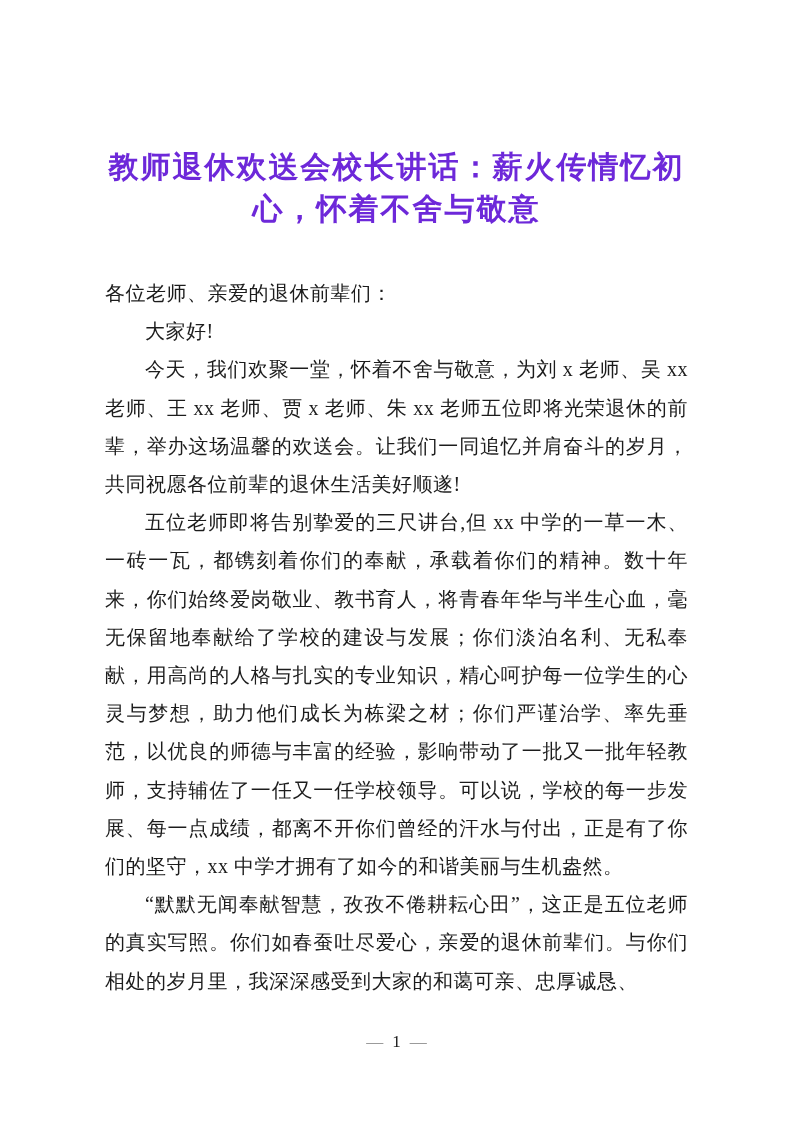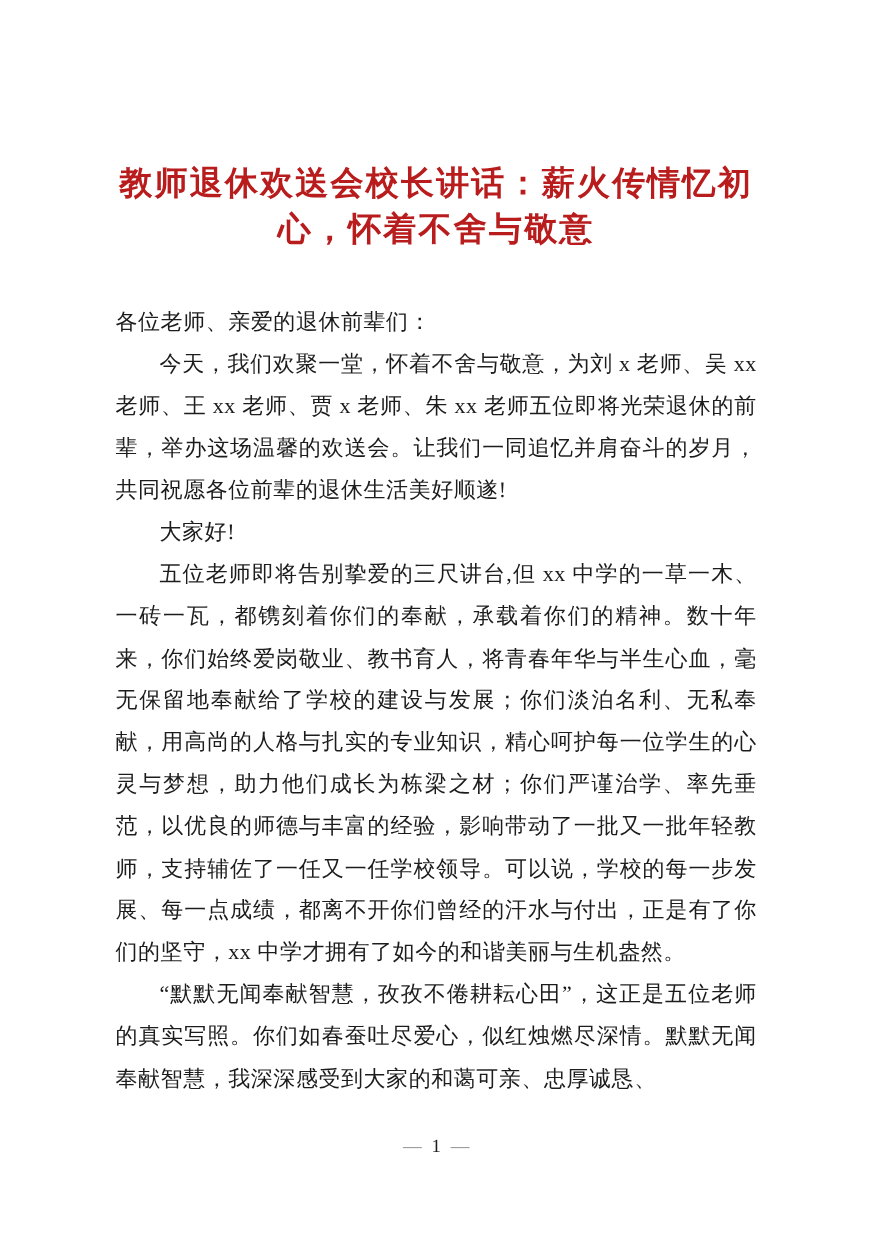--- a/index.html
+++ b/index.html
@@ -19,21 +19,21 @@
     font-family: "Liberation Serif", serif;
   }
   .doc-title {
     margin: 0 0 44px 0;
     text-align: center;
     font-family: "Liberation Sans", sans-serif;
     font-weight: 900;
     font-size: 30px;
     line-height: 42px;
     letter-spacing: 2px;
-    color: #b91c1c;
+    color: #6d28d9;
   }
   .doc-title .title-line {
     display: block;
   }
   .doc-body {
     font-size: 20px;
     line-height: 38.2px;
     letter-spacing: 0.5px;
     color: #1c1c1c;
     text-align: justify;
@@ -71,23 +71,23 @@
 
 <div class="page">
 
   <h1 class="doc-title">
     <span class="title-line">教师退休欢送会校长讲话：薪火传情忆初</span>
     <span class="title-line">心，怀着不舍与敬意</span>
   </h1>
 
   <div class="doc-body">
     <p class="salutation">各位老师、亲爱的退休前辈们：</p>
+    <p class="indent">大家好!</p>
     <p class="indent">今天，我们欢聚一堂，怀着不舍与敬意，为刘 x 老师、吴 xx 老师、王 xx 老师、贾 x 老师、朱 xx 老师五位即将光荣退休的前辈，举办这场温馨的欢送会。让我们一同追忆并肩奋斗的岁月，共同祝愿各位前辈的退休生活美好顺遂!</p>
-    <p class="indent">大家好!</p>
     <p class="indent">五位老师即将告别挚爱的三尺讲台,但 xx 中学的一草一木、一砖一瓦，都镌刻着你们的奉献，承载着你们的精神。数十年来，你们始终爱岗敬业、教书育人，将青春年华与半生心血，毫无保留地奉献给了学校的建设与发展；你们淡泊名利、无私奉献，用高尚的人格与扎实的专业知识，精心呵护每一位学生的心灵与梦想，助力他们成长为栋梁之材；你们严谨治学、率先垂范，以优良的师德与丰富的经验，影响带动了一批又一批年轻教师，支持辅佐了一任又一任学校领导。可以说，学校的每一步发展、每一点成绩，都离不开你们曾经的汗水与付出，正是有了你们的坚守，xx 中学才拥有了如今的和谐美丽与生机盎然。</p>
-    <p class="indent">“默默无闻奉献智慧，孜孜不倦耕耘心田”，这正是五位老师的真实写照。你们如春蚕吐尽爱心，似红烛燃尽深情。默默无闻奉献智慧，我深深感受到大家的和蔼可亲、忠厚诚恳、</p>
+    <p class="indent">“默默无闻奉献智慧，孜孜不倦耕耘心田”，这正是五位老师的真实写照。你们如春蚕吐尽爱心，亲爱的退休前辈们。与你们相处的岁月里，我深深感受到大家的和蔼可亲、忠厚诚恳、</p>
   </div>
 
   <div class="page-footer">
     <span class="dash">—</span><span class="pagenum">1</span><span class="dash">—</span>
   </div>
 
 </div>
 
 </body></html>

